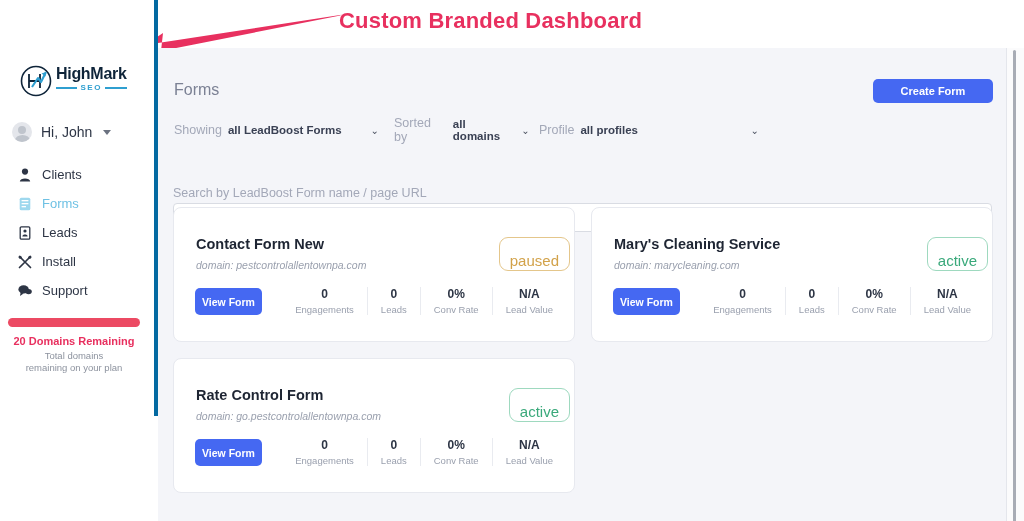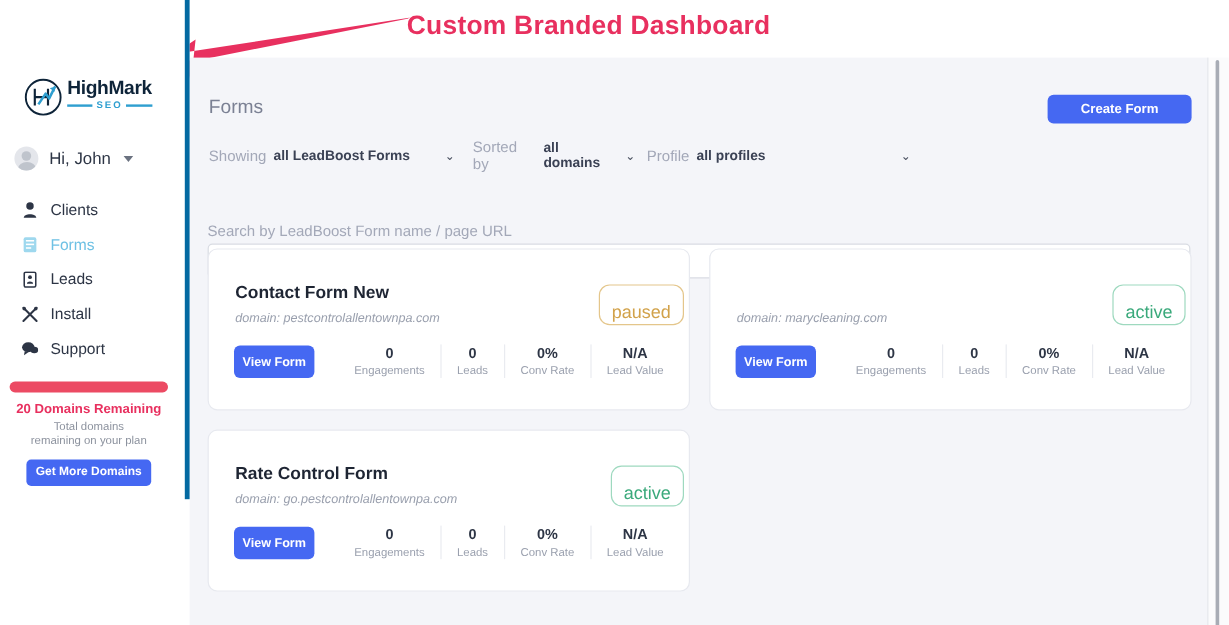--- a/index.html
+++ b/index.html
@@ -209,21 +209,20 @@
       </div>
     </nav>
 
     <div class="domains-panel">
       <div class="dom-bar"></div>
       <div class="dom-title">20 Domains Remaining</div>
       <div class="dom-desc">
         <span>Total domains</span><br>
         <span>remaining on your plan</span>
       </div>
-      <button class="dom-btn">Get More Domains</button>
     </div>
   </div>
 
   <div class="main">
     <div class="main-title">Forms</div>
     <button class="create-btn">Create Form</button>
 
     <div class="filters">
       <div class="f-group" style="width:205px;">
         <span class="f-label">Showing</span>
@@ -266,20 +265,21 @@
             <div class="l">Conv Rate</div>
             </div>
           <div class="stat">
             <div class="v">N/A</div>
             <div class="l">Lead Value</div>
             </div>
         </div>
       </div>
 
       <div class="card">
+        <div class="card-title">Mary's Cleaning Service</div>
         <div class="card-domain">domain: marycleaning.com</div>
         <div class="badge active">active</div>
         <button class="view-btn">View Form</button>
         <div class="stats">
           <div class="stat">
             <div class="v">0</div>
             <div class="l">Engagements</div>
             </div>
           <div class="stat">
             <div class="v">0</div>

